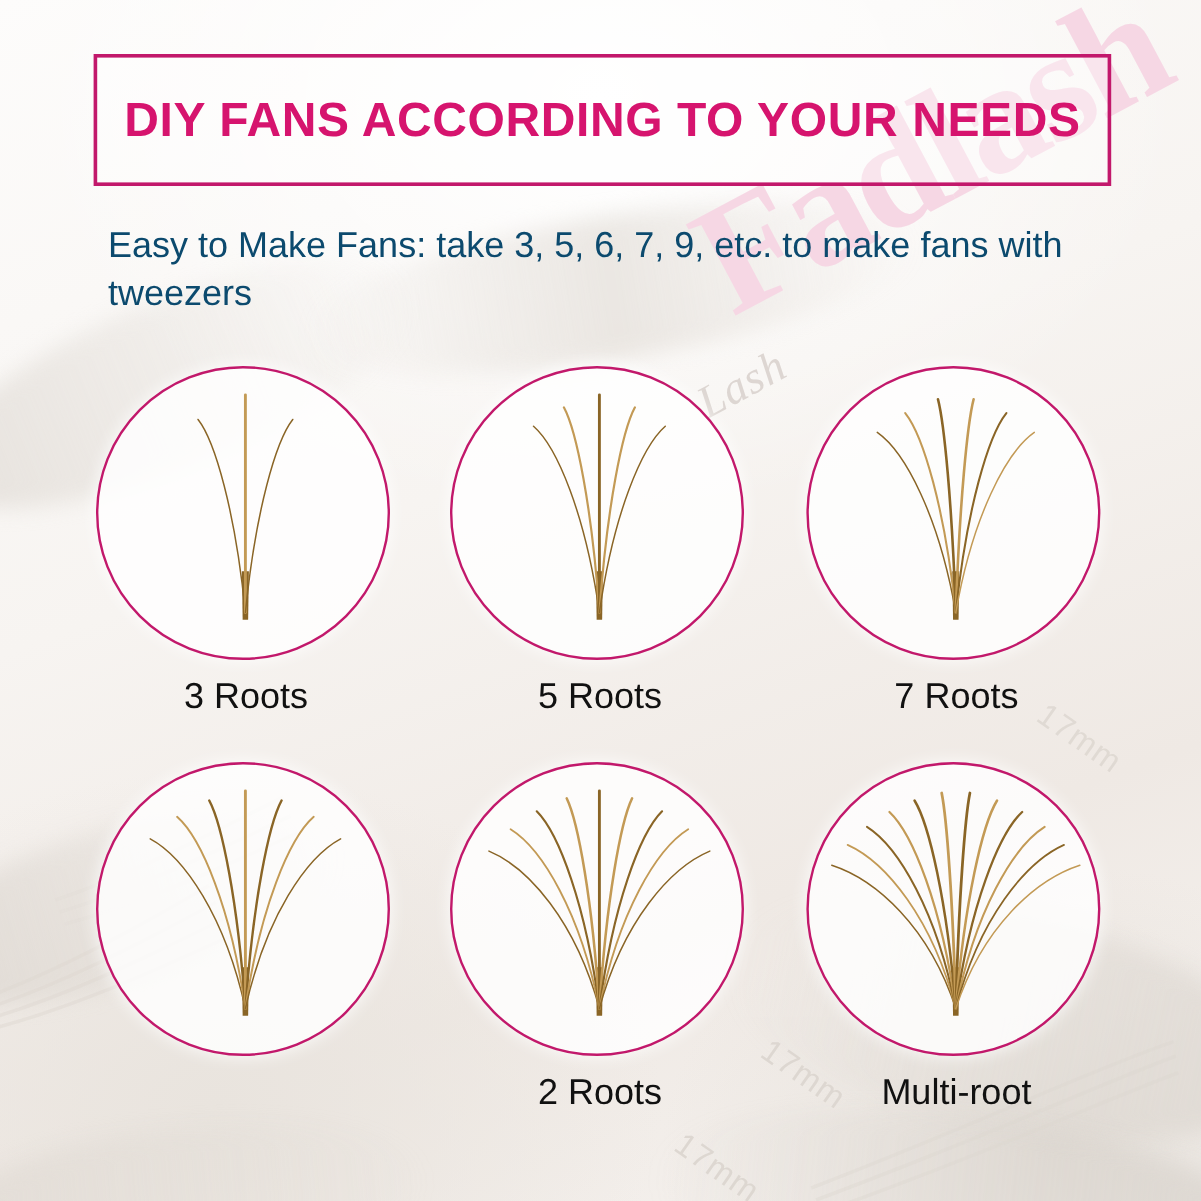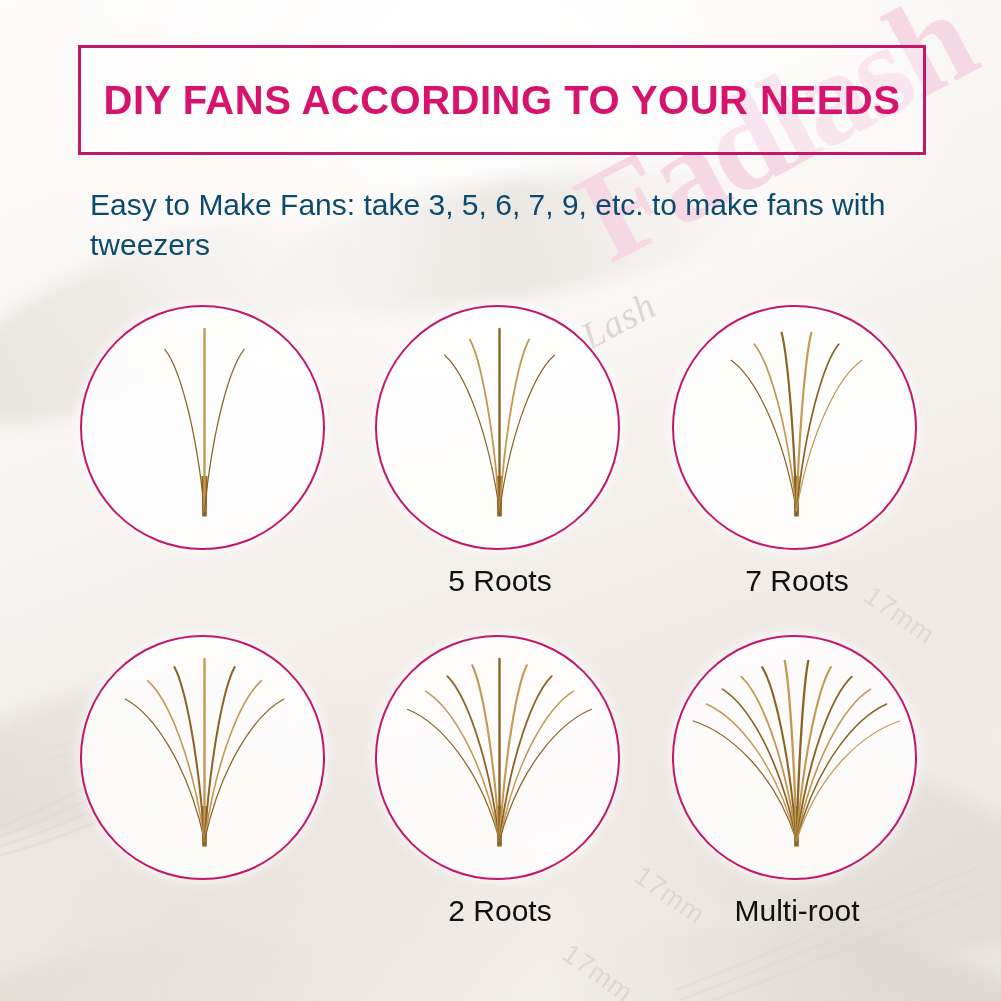--- a/index.html
+++ b/index.html
@@ -158,20 +158,21 @@
   <div class="grid-row" id="row-1">
     <div class="cell c0">
       <div class="circle">
           <svg width="245" height="245" viewBox="0 0 245 245">
             <path d="M120.2 209.475 L119.60000000000001 169.04999999999998 L125.39999999999999 169.04999999999998 L124.8 209.475 Z" fill="#8a6526"></path>
             <path d="M122.50 203.47 C113.99 118.44 96.99 60.24 83.05 42.53" fill="none" stroke="#8a6526" stroke-width="1.25" stroke-linecap="round"></path>
             <path d="M122.50 203.47 C122.50 110.25 122.50 42.63 122.50 22.05" fill="none" stroke="#c39a55" stroke-width="2.40" stroke-linecap="round"></path>
             <path d="M122.50 203.47 C131.01 118.44 148.01 60.24 161.95 42.53" fill="none" stroke="#8a6526" stroke-width="1.25" stroke-linecap="round"></path>
           </svg>
         </div>
+      <div class="cell-label">3 Roots</div>
     </div>
     <div class="cell c1">
       <div class="circle">
           <svg width="245" height="245" viewBox="0 0 245 245">
             <path d="M120.2 209.475 L119.60000000000001 169.04999999999998 L125.39999999999999 169.04999999999998 L124.8 209.475 Z" fill="#8a6526"></path>
             <path d="M122.50 203.47 C110.66 120.71 87.01 65.11 67.61 48.19" fill="none" stroke="#8a6526" stroke-width="1.25" stroke-linecap="round"></path>
             <path d="M122.50 203.47 C116.11 114.41 103.26 51.58 92.88 32.45" fill="none" stroke="#c39a55" stroke-width="1.82" stroke-linecap="round"></path>
             <path d="M122.50 203.47 C122.50 110.25 122.50 42.63 122.50 22.05" fill="none" stroke="#8a6526" stroke-width="2.40" stroke-linecap="round"></path>
             <path d="M122.50 203.47 C128.89 114.41 141.74 51.58 152.12 32.45" fill="none" stroke="#c39a55" stroke-width="1.82" stroke-linecap="round"></path>
             <path d="M122.50 203.47 C134.34 120.71 157.99 65.11 177.39 48.19" fill="none" stroke="#8a6526" stroke-width="1.25" stroke-linecap="round"></path>

